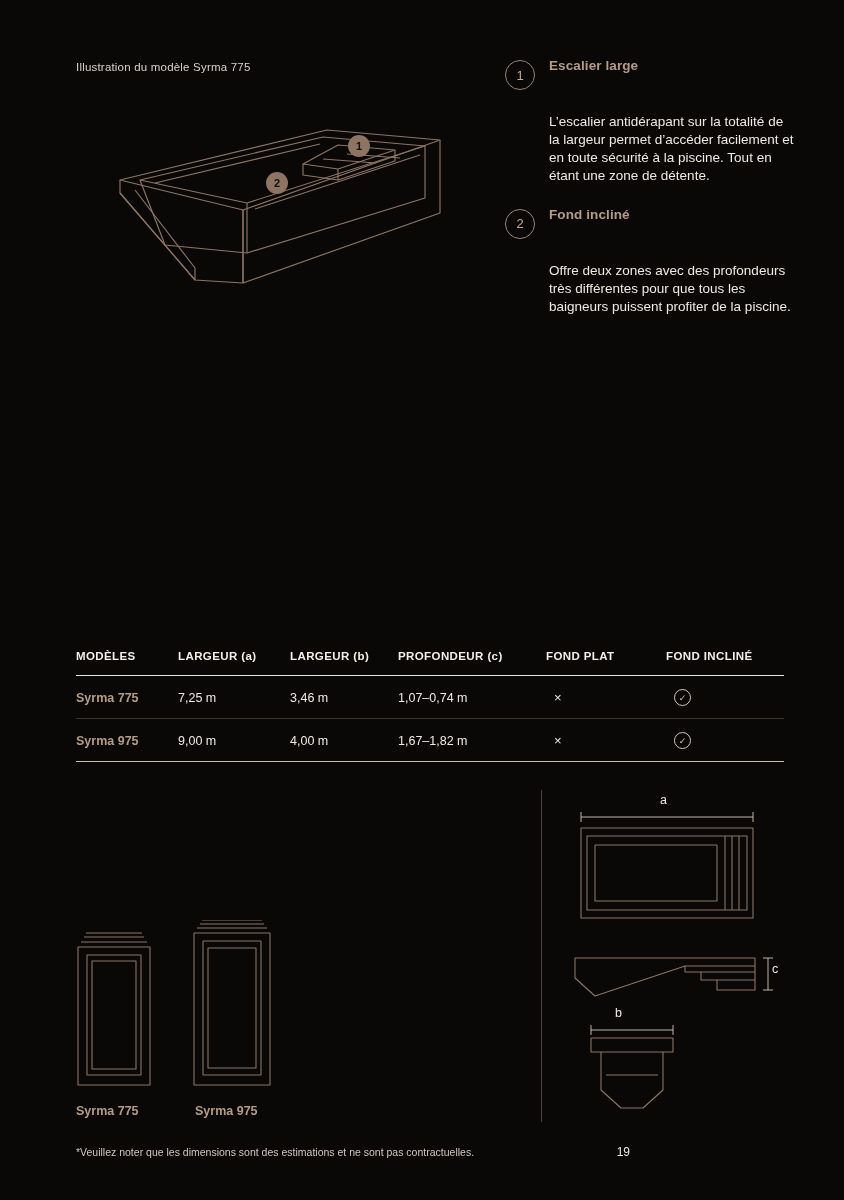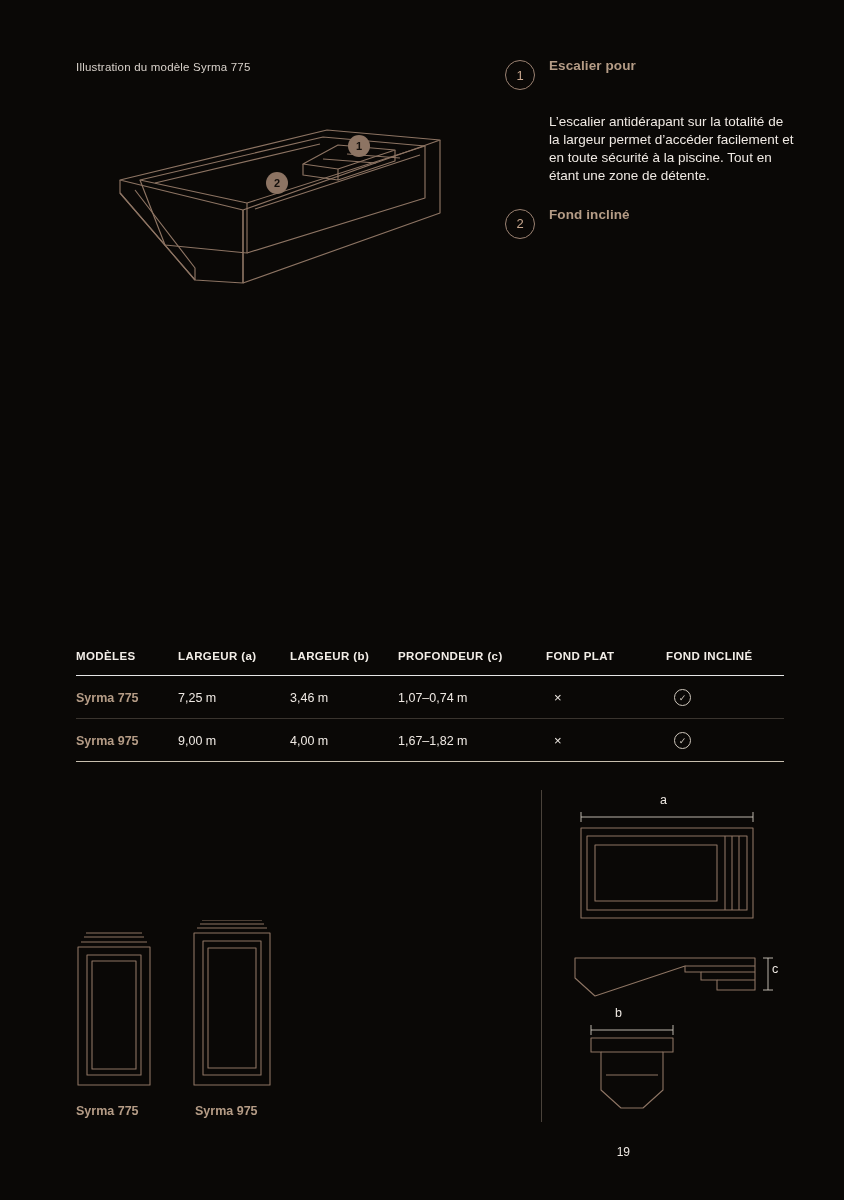--- a/index.html
+++ b/index.html
@@ -132,29 +132,30 @@
     </svg>
     <div class="callout-dot" style="left:253px; top:30px;">1</div>
     <div class="callout-dot" style="left:171px; top:67px;">2</div>
   </div>
 
   <div class="features">
 
     <div class="feature">
       <div class="feature-num">1</div>
       <div class="feature-body">
-        <div class="feature-title">Escalier pour</div>
+        <div class="feature-title">Escalier large</div>
         <div class="feature-text">L’escalier antidérapant sur la totalité de la largeur permet d’accéder facilement et en toute sécurité à la piscine. Tout en étant une zone de détente.</div>
       </div>
     </div>
 
     <div class="feature">
       <div class="feature-num">2</div>
       <div class="feature-body">
         <div class="feature-title">Fond incliné</div>
+        <div class="feature-text">Offre deux zones avec des profondeurs très différentes pour que tous les baigneurs puissent profiter de la piscine.</div>
       </div>
     </div>
 
   </div>
 
   <div class="table-wrap">
     <table>
       <thead>
         <tr>
           <th class="col-model">MODÈLES</th>
@@ -254,15 +255,16 @@
         <path d="M108 235 L108 245"></path>
       </g>
     </svg>
 
     <div class="dim-letter" style="left:660px; top:3px;">a</div>
     <div class="dim-letter" style="left:772px; top:172px;">c</div>
     <div class="dim-letter" style="left:615px; top:216px;">b</div>
 
   </div>
 
+  <div class="footnote">*Veuillez noter que les dimensions sont des estimations et ne sont pas contractuelles.</div>
   <div class="pagenum">19</div>
 
 </div>
 
 </body></html>

